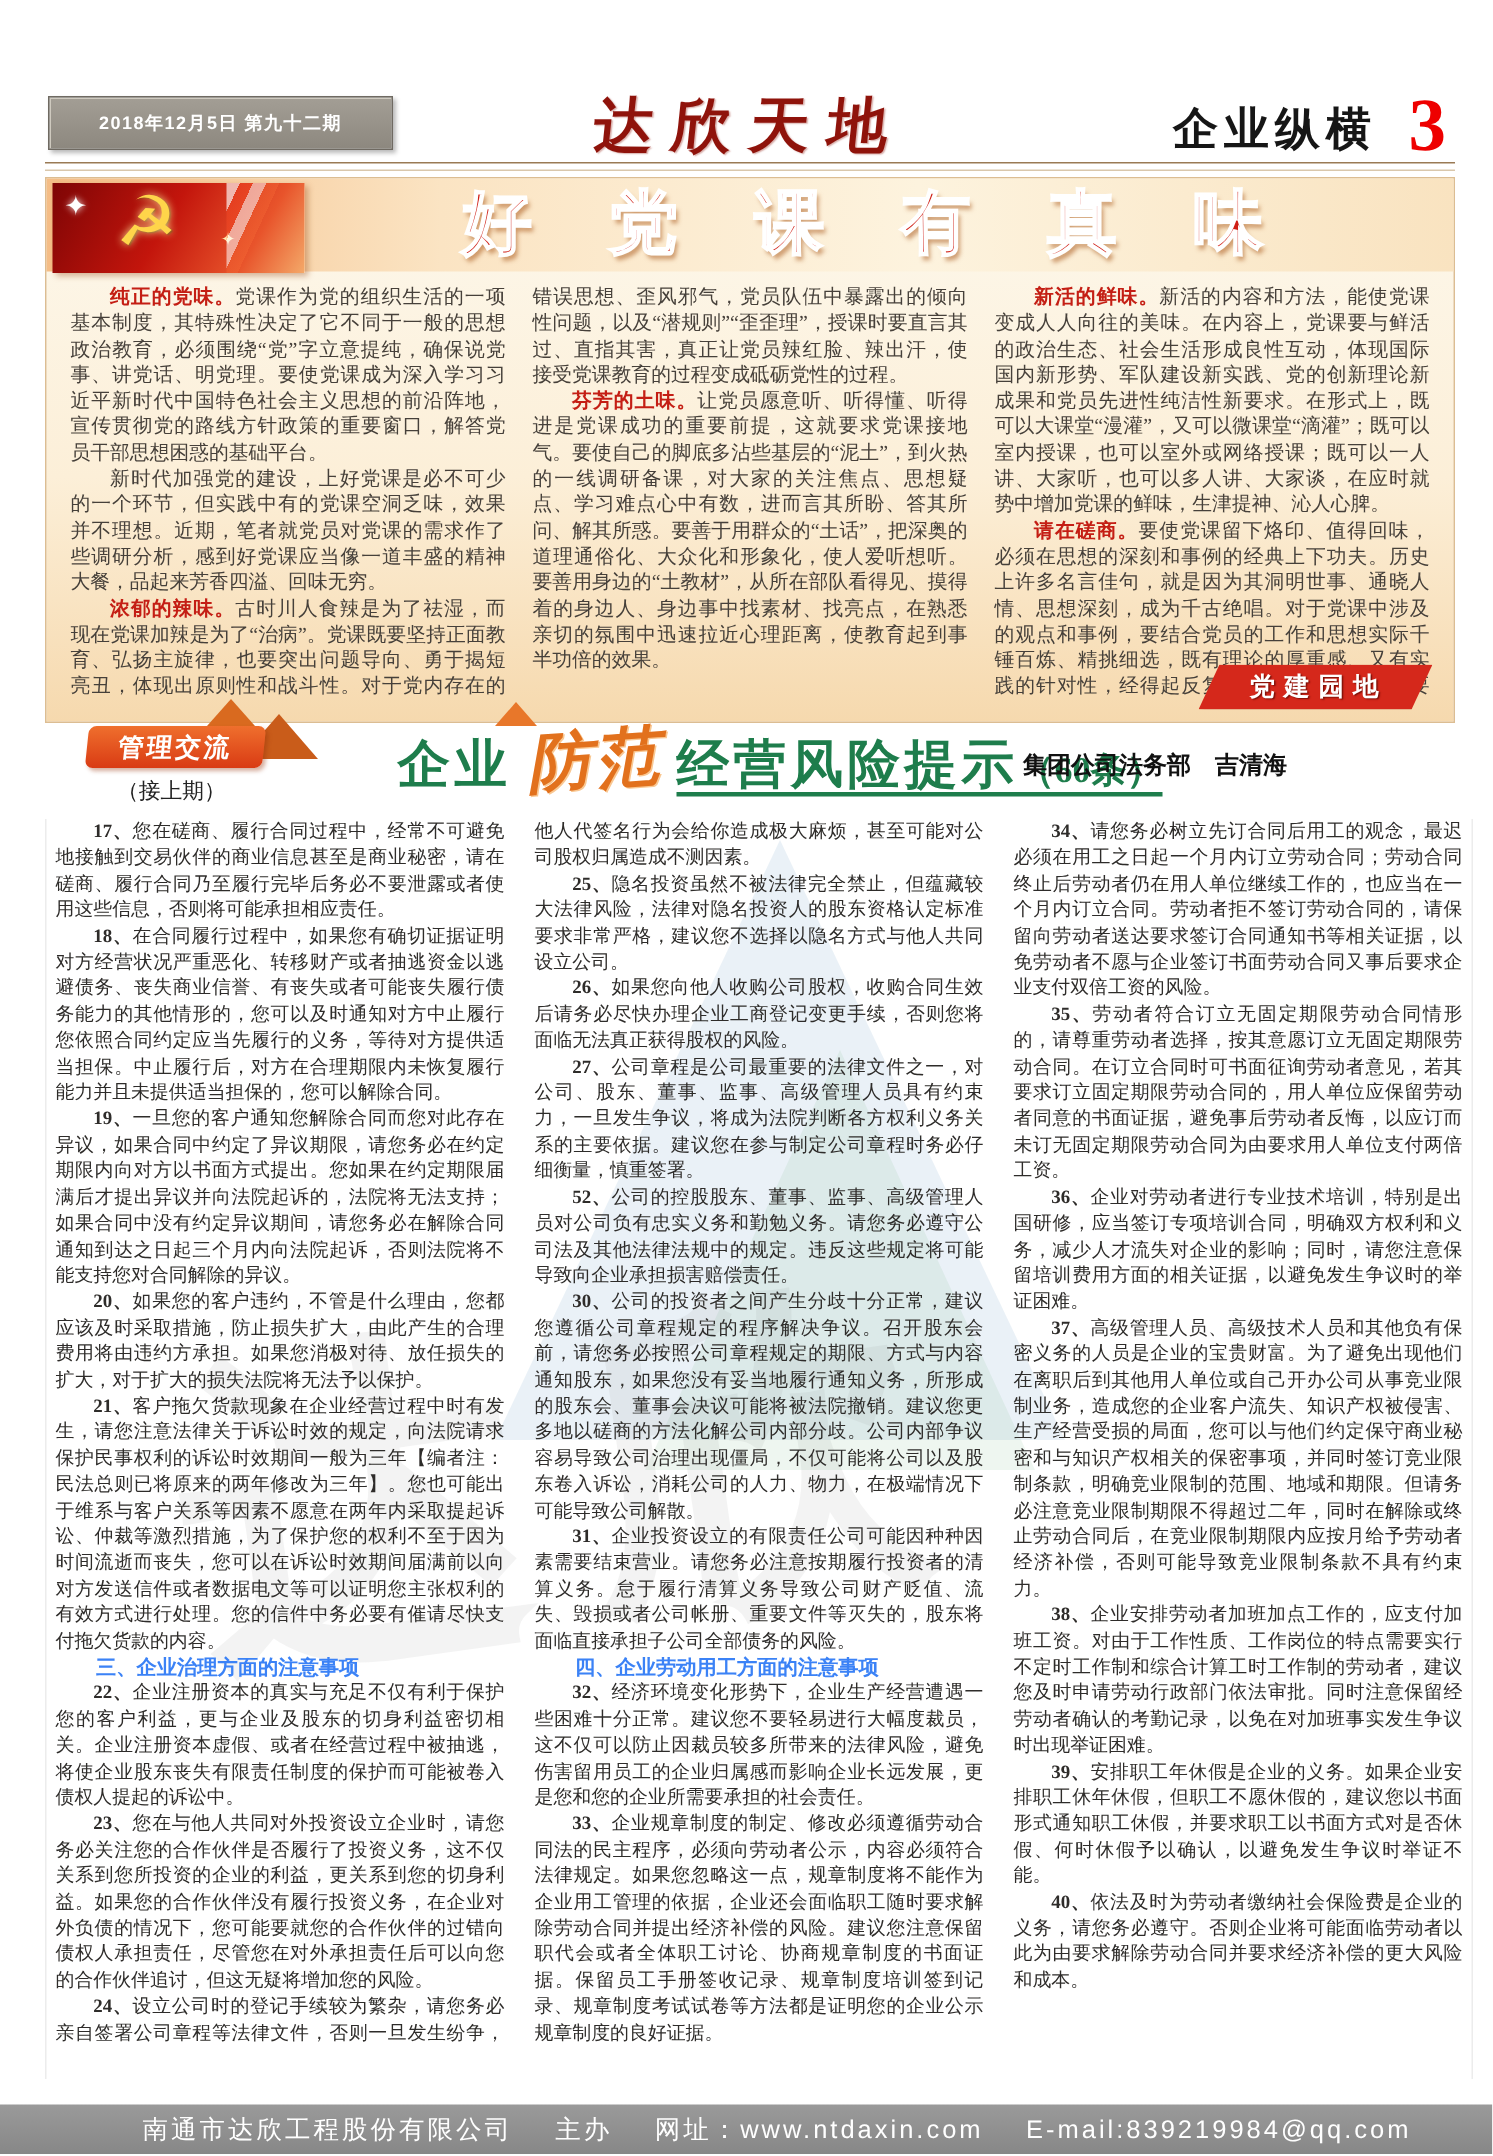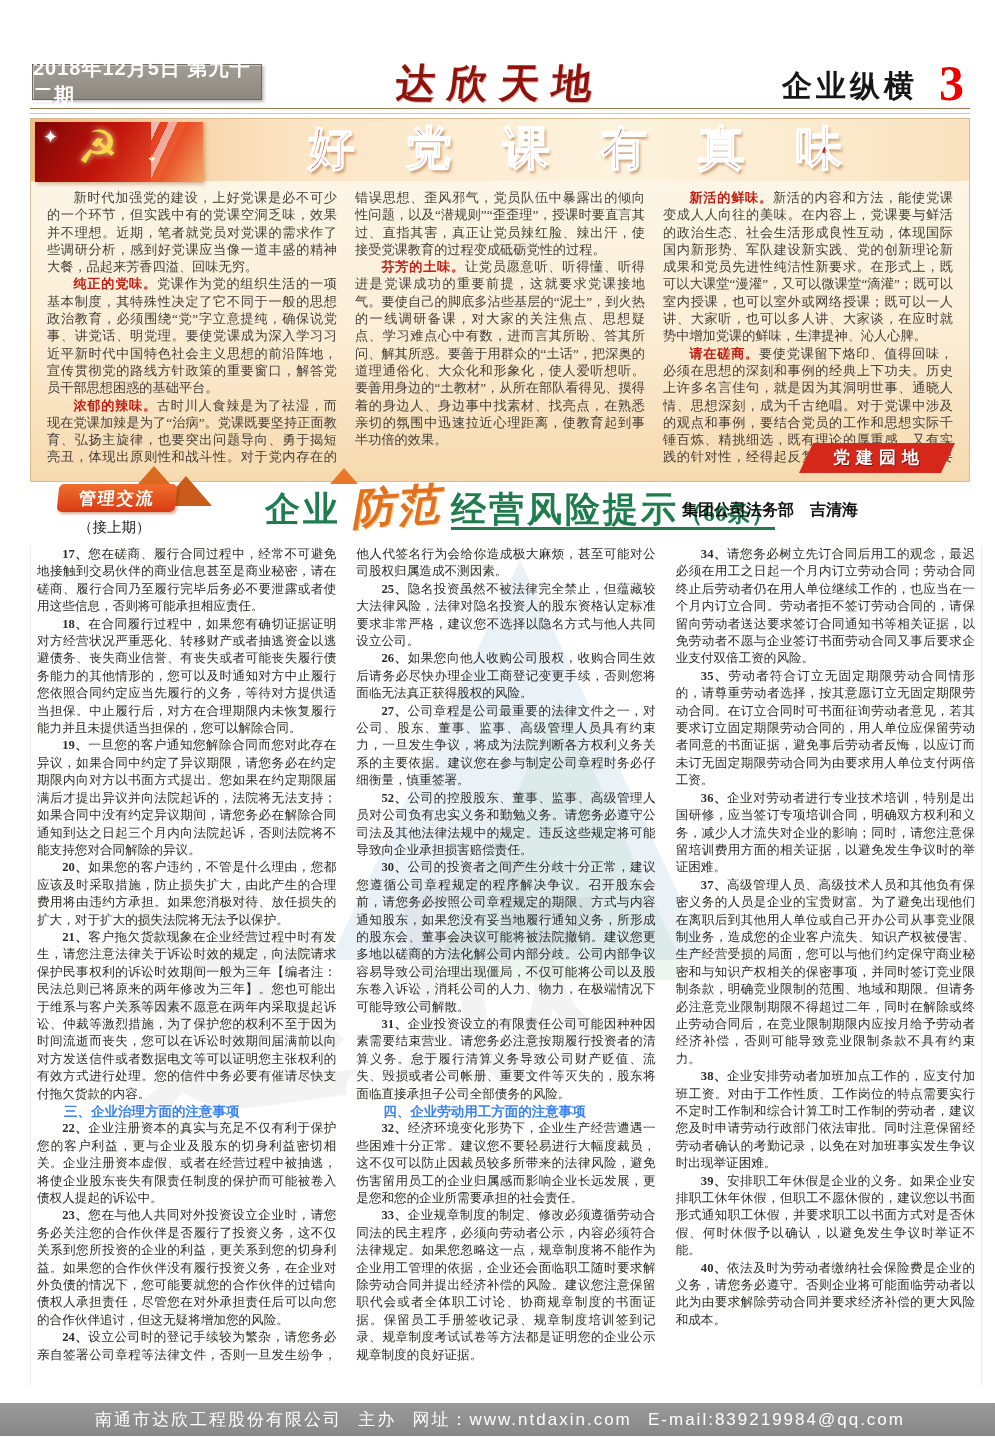--- a/index.html
+++ b/index.html
@@ -3,21 +3,21 @@
 <meta charset="utf-8">
 <style>
   html,body{margin:0;padding:0;background:#ffffff;}
   .page{position:relative;width:995px;height:1437px;background:#fff;overflow:hidden;
         font-family:"Liberation Serif","DejaVu Serif",serif;}
   
   .header{position:absolute;left:30px;right:25px;top:56px;height:50px;}
   .date-box{position:absolute;left:2px;top:8px;width:228px;height:34px;
             background:linear-gradient(180deg,#a39e95,#8d887f);
             border:1px solid #6f6a62;box-shadow:inset 1px 1px 0 #cfcabf,2px 2px 3px rgba(0,0,0,.28);
-            color:#fff;font-family:"Liberation Sans",sans-serif;font-weight:bold;font-size:20px;
+            color:#fff;font-family:"Liberation Sans",sans-serif;font-weight:bold;font-size:12px;
             display:flex;align-items:center;justify-content:center;letter-spacing:1px;}
   .masthead{position:absolute;left:0;right:0;top:0;text-align:center;
             font-size:40px;font-weight:bold;color:#8f130b;letter-spacing:12px;
             transform:skewX(-6deg);text-shadow:1px 1px 1px rgba(140,20,10,.35);}
   .section-wrap{position:absolute;right:6px;top:2px;display:flex;align-items:center;gap:11px;}
   .section-name{font-size:30px;font-weight:bold;color:#161616;letter-spacing:4px;margin-top:8px;}
   .page-number{font-size:50px;font-weight:bold;color:#ee0000;margin-left:10px;line-height:48px;}
   .header-rule{position:absolute;left:30px;right:25px;top:108px;height:4px;
                border-top:1px solid #9a7a55;border-bottom:1px solid #d9c7ac;}
   
@@ -91,21 +91,21 @@
           border-left:130px solid transparent;border-right:130px solid transparent;
           border-bottom:280px solid #8fc49a;}
   .wm-text{position:absolute;left:120px;top:830px;font-size:230px;font-weight:bold;
           color:rgba(140,140,140,.10);transform:rotate(-8deg);letter-spacing:40px;
           pointer-events:none;white-space:nowrap;}
   
   .footer{position:absolute;left:0;right:0;top:1403px;height:33px;
           background:linear-gradient(180deg,#9a9a9a,#878787);
           color:#fff;font-family:"Liberation Sans",sans-serif;font-size:17px;
           display:flex;align-items:center;justify-content:space-between;
-          padding:0 90px 0 95px;letter-spacing:2px;}
+          padding:0 54px 0 95px;letter-spacing:2px;}
 </style>
 </head>
 <body>
 
 <div class="page">
 
   <div class="header">
     <div class="date-box">2018年12月5日 第九十二期</div>
     <div class="masthead">达欣天地</div>
     <div class="section-wrap">
@@ -123,22 +123,22 @@
     <div class="party-title-band">
       <div class="emblem">
         <span class="spark1">✦</span>
         <span class="sickle">☭</span>
         <span class="spark2">✦</span>
         <span class="ray"></span>
       </div>
       <div class="party-title">好 党 课 有 真 味</div>
     </div>
     <div class="party-body" id="party-body">
+        <p><span class="lead">纯正的党味。</span>党课作为党的组织生活的一项基本制度，其特殊性决定了它不同于一般的思想政治教育，必须围绕“党”字立意提纯，确保说党事、讲党话、明党理。要使党课成为深入学习习近平新时代中国特色社会主义思想的前沿阵地，宣传贯彻党的路线方针政策的重要窗口，解答党员干部思想困惑的基础平台。</p>
         <p>新时代加强党的建设，上好党课是必不可少的一个环节，但实践中有的党课空洞乏味，效果并不理想。近期，笔者就党员对党课的需求作了些调研分析，感到好党课应当像一道丰盛的精神大餐，品起来芳香四溢、回味无穷。</p>
-        <p><span class="lead">纯正的党味。</span>党课作为党的组织生活的一项基本制度，其特殊性决定了它不同于一般的思想政治教育，必须围绕“党”字立意提纯，确保说党事、讲党话、明党理。要使党课成为深入学习习近平新时代中国特色社会主义思想的前沿阵地，宣传贯彻党的路线方针政策的重要窗口，解答党员干部思想困惑的基础平台。</p>
         <p><span class="lead">浓郁的辣味。</span>古时川人食辣是为了祛湿，而现在党课加辣是为了“治病”。党课既要坚持正面教育、弘扬主旋律，也要突出问题导向、勇于揭短亮丑，体现出原则性和战斗性。对于党内存在的错误思想、歪风邪气，党员队伍中暴露出的倾向性问题，以及“潜规则”“歪歪理”，授课时要直言其过、直指其害，真正让党员辣红脸、辣出汗，使接受党课教育的过程变成砥砺党性的过程。</p>
         <p><span class="lead">芬芳的土味。</span>让党员愿意听、听得懂、听得进是党课成功的重要前提，这就要求党课接地气。要使自己的脚底多沾些基层的“泥土”，到火热的一线调研备课，对大家的关注焦点、思想疑点、学习难点心中有数，进而言其所盼、答其所问、解其所惑。要善于用群众的“土话”，把深奥的道理通俗化、大众化和形象化，使人爱听想听。要善用身边的“土教材”，从所在部队看得见、摸得着的身边人、身边事中找素材、找亮点，在熟悉亲切的氛围中迅速拉近心理距离，使教育起到事半功倍的效果。</p>
         <p><span class="lead">新活的鲜味。</span>新活的内容和方法，能使党课变成人人向往的美味。在内容上，党课要与鲜活的政治生态、社会生活形成良性互动，体现国际国内新形势、军队建设新实践、党的创新理论新成果和党员先进性纯洁性新要求。在形式上，既可以大课堂“漫灌”，又可以微课堂“滴灌”；既可以室内授课，也可以室外或网络授课；既可以一人讲、大家听，也可以多人讲、大家谈，在应时就势中增加党课的鲜味，生津提神、沁人心脾。</p>
         <p><span class="lead">请在磋商。</span>要使党课留下烙印、值得回味，必须在思想的深刻和事例的经典上下功夫。历史上许多名言佳句，就是因为其洞明世事、通晓人情、思想深刻，成为千古绝唱。对于党课中涉及的观点和事例，要结合党员的工作和思想实际千锤百炼、精挑细选，既有理论的厚重感、又有实践的针对性，经得起反复推敲和时间检验。只要我们把教育的触角延伸到党员心灵深处、思想斗争焦点、练兵备战现场，精心准备、反复推敲，就能使党课如好茶，涩尽口留香，回味更甘甜。（人民日报）</p>
       </div>
     <div class="party-badge">党建园地</div>
   </div>
 
   <div class="risk-header">
     <div class="mgmt-tri2"></div>

